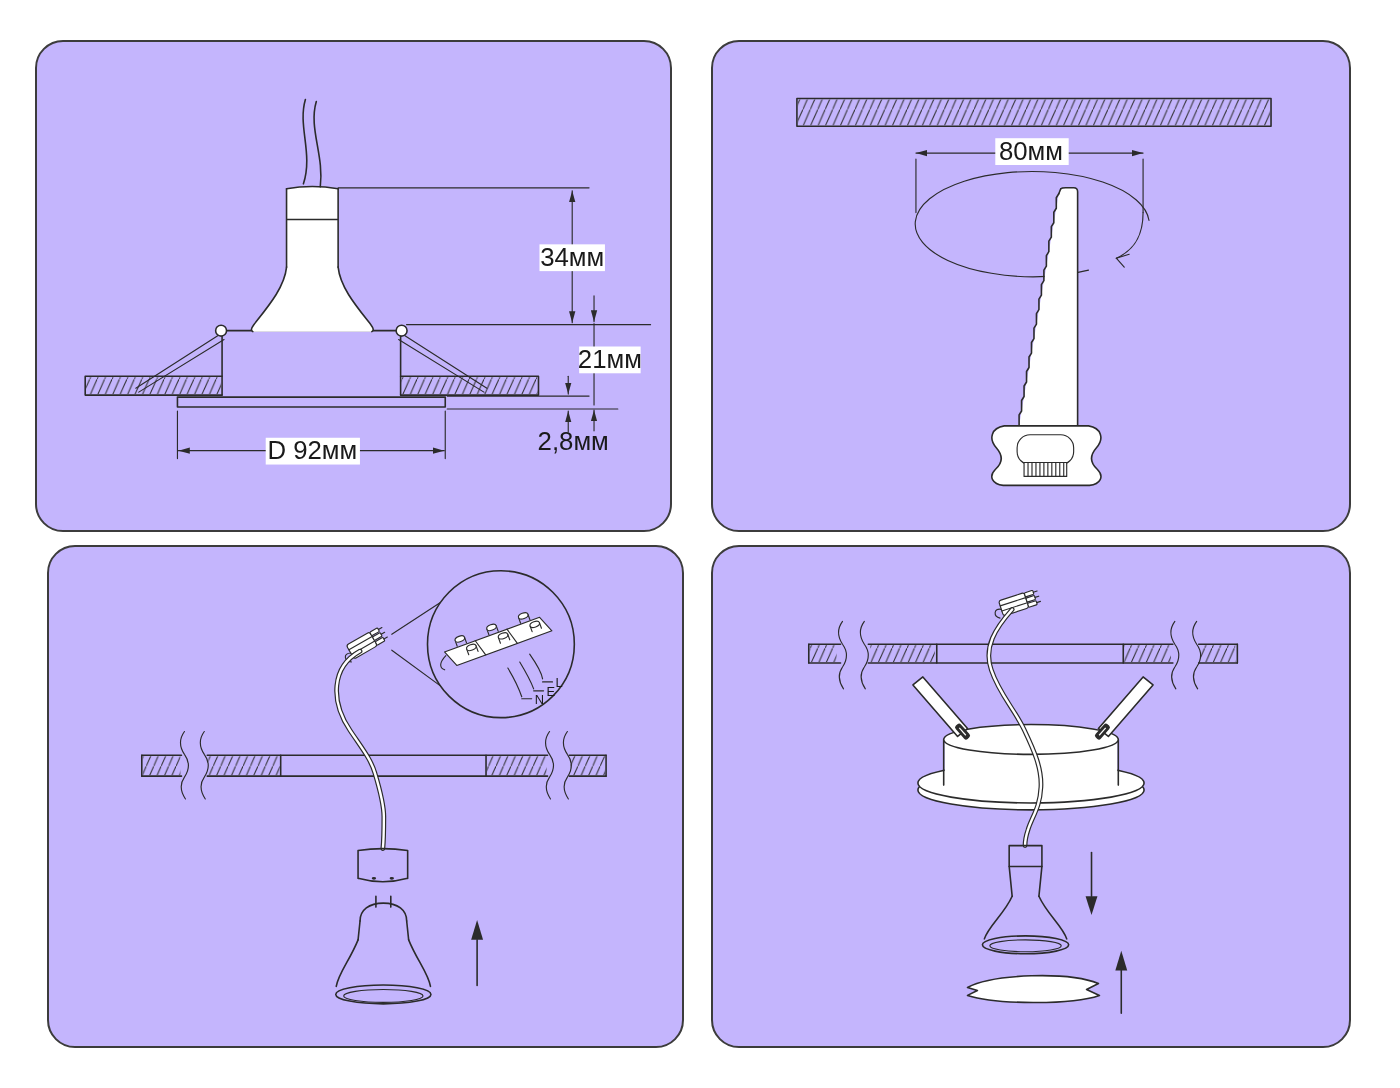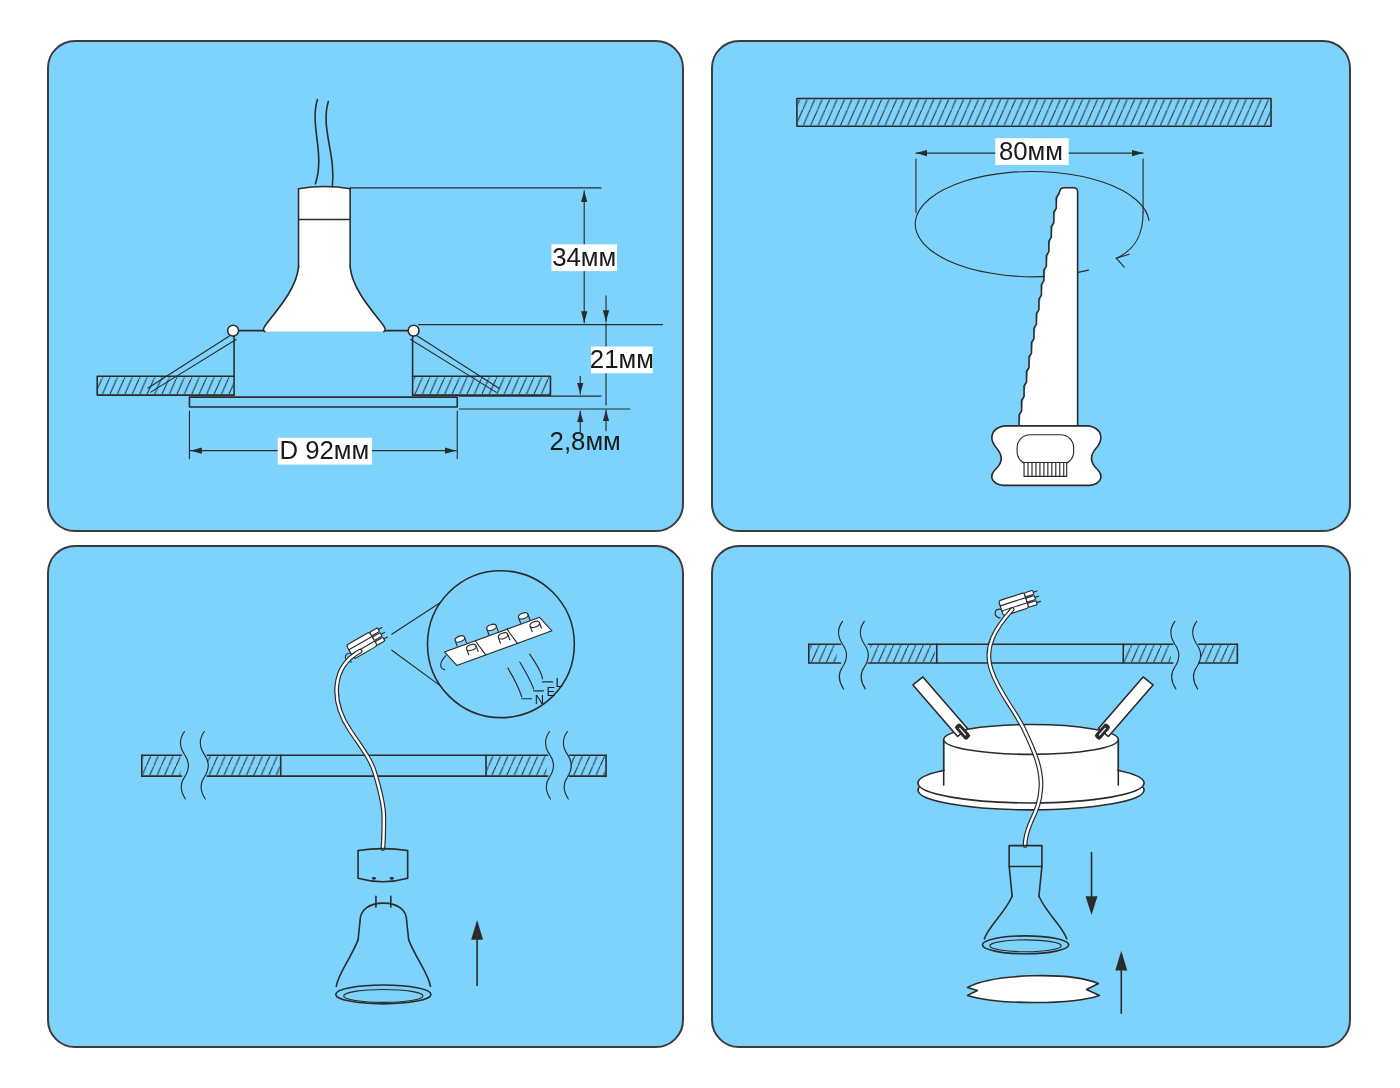--- a/index.html
+++ b/index.html
@@ -1,20 +1,20 @@
 <!DOCTYPE html>
 <html><head>
 <meta charset="utf-8">
 <style>
   html,body{margin:0;padding:0;background:#fff;}
   .page{position:relative;width:1400px;height:1088px;background:#fff;overflow:hidden;
         font-family:"Liberation Sans",sans-serif;}
   .panel{position:absolute;border:2px solid #3c3c3c;border-radius:28px;
-         box-sizing:border-box;background:#7dd3fc;}
-  #panel1{left:47px;top:40px;width:637px;height:492px;}
+         box-sizing:border-box;background:#c4b5fd;}
+  #panel1{left:35px;top:40px;width:637px;height:492px;}
   #panel2{left:711px;top:40px;width:640px;height:492px;}
   #panel3{left:47px;top:545px;width:637px;height:503px;}
   #panel4{left:711px;top:545px;width:640px;height:503px;}
   .panel svg{display:block;width:100%;height:100%;}
   .ln{stroke:#2b2b2b;stroke-width:1.6;fill:none;stroke-linecap:round;stroke-linejoin:round;}
   .thin{stroke-width:1.15;}
   .fillw{fill:#fff;}
   .dk{fill:#2b2b2b;stroke:none;}
   .lbg{fill:#fff;stroke:none;}
   text.dim{font-family:"Liberation Sans",sans-serif;font-size:26px;fill:#1a1a1a;

